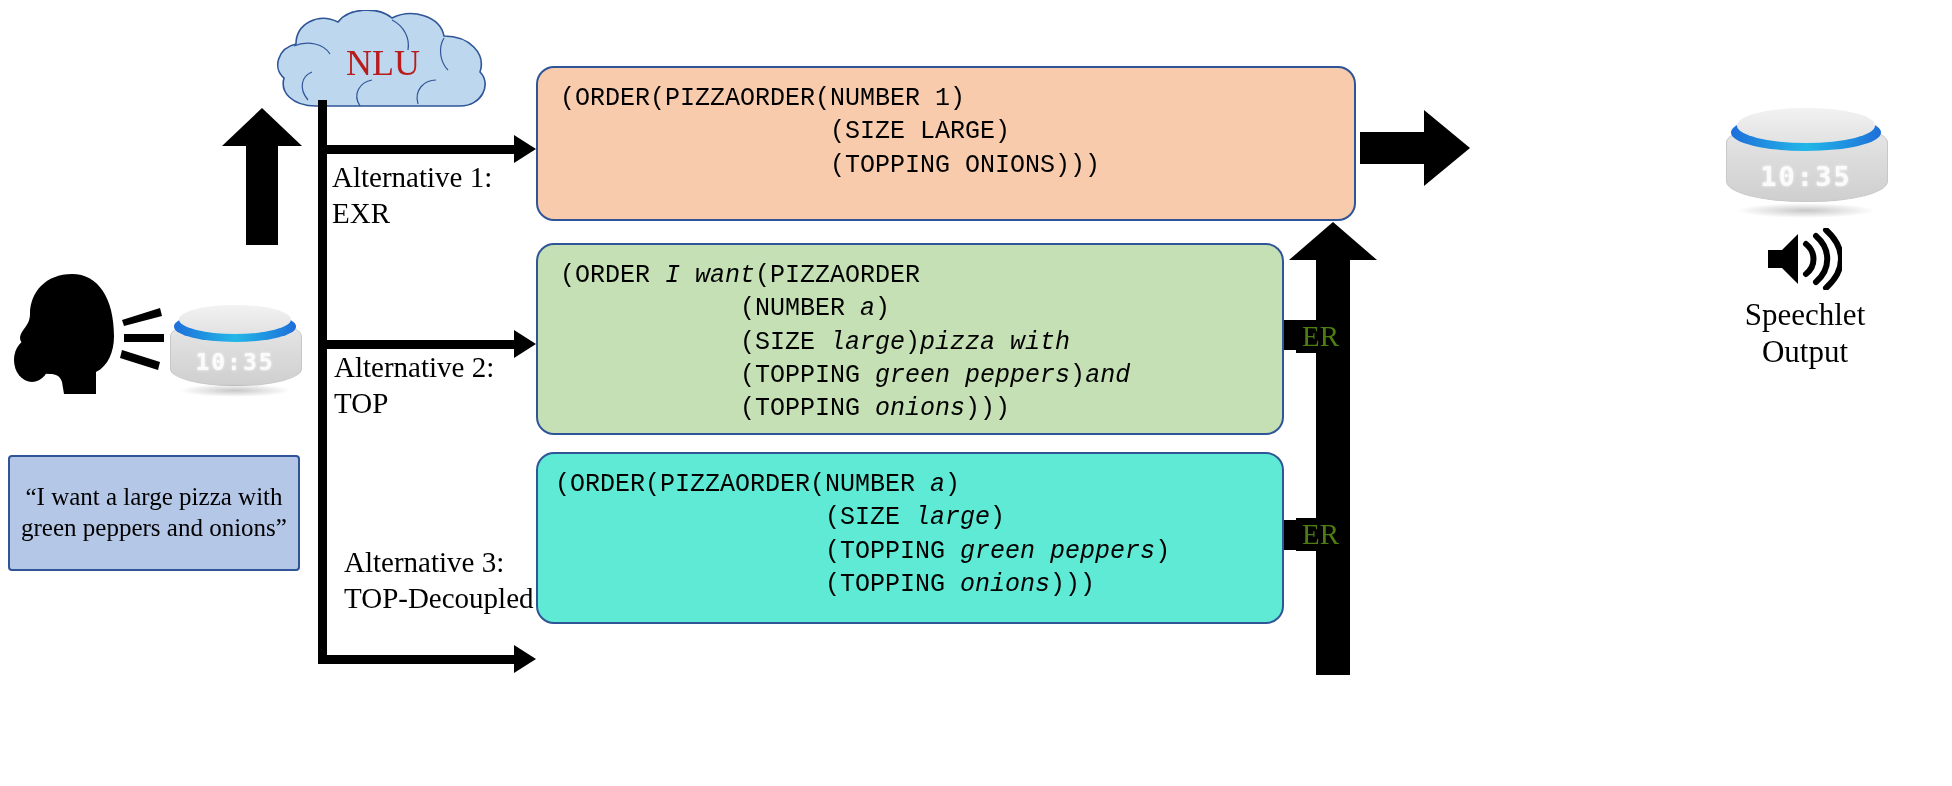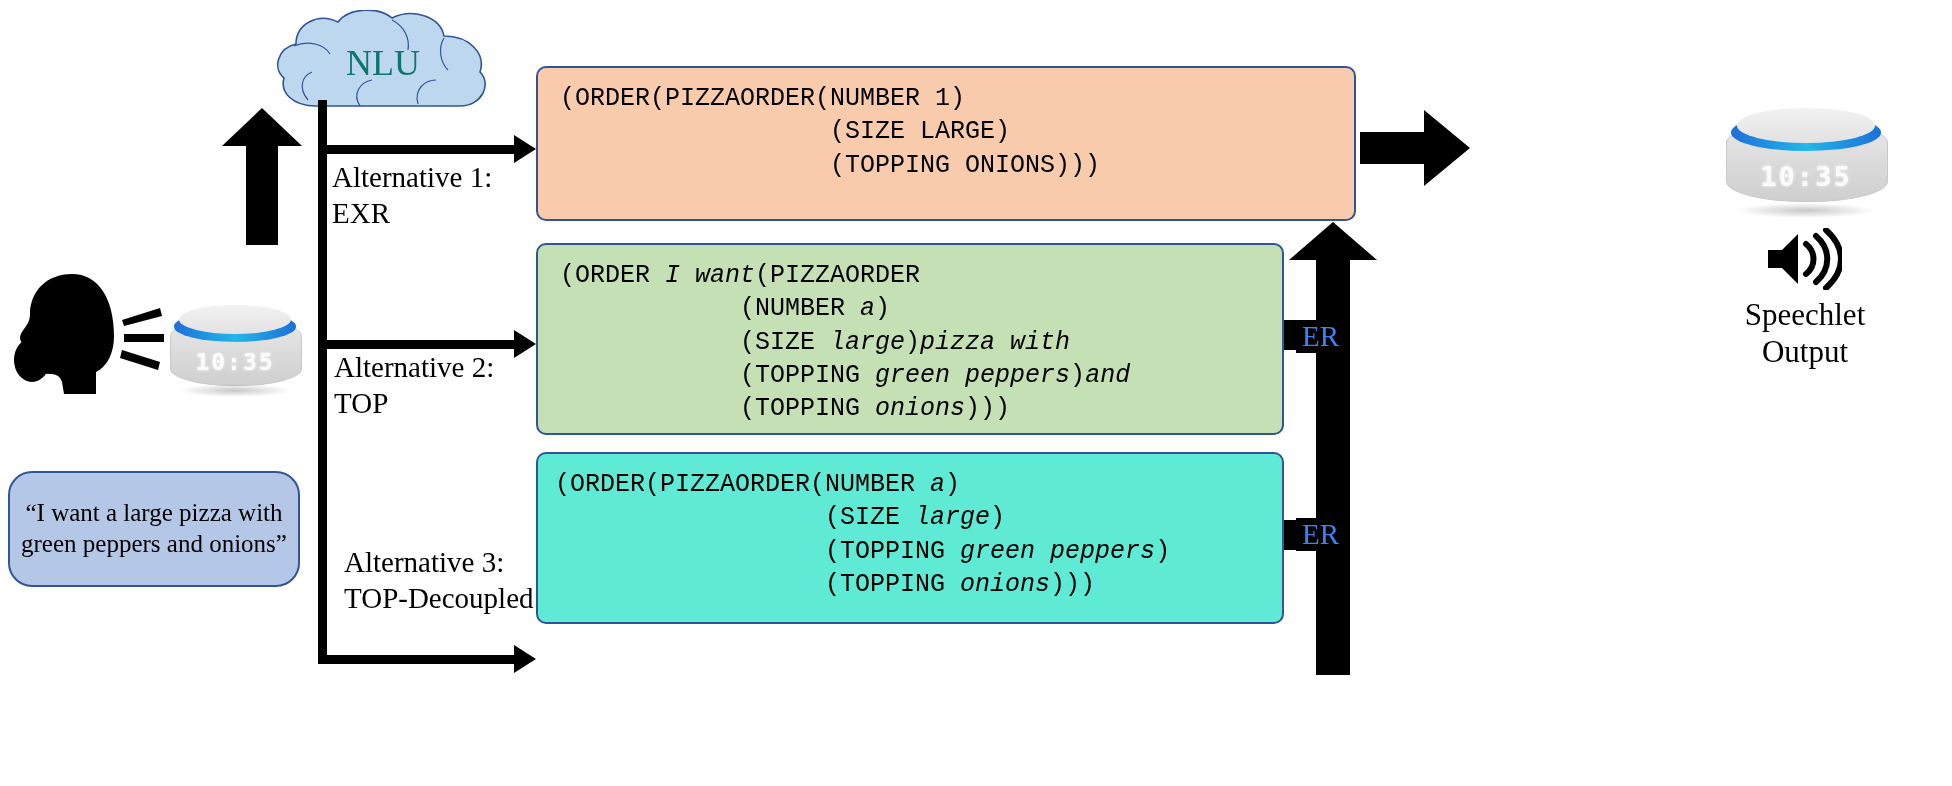--- a/index.html
+++ b/index.html
@@ -20,48 +20,47 @@
   .abs { position: absolute; }
 
   
   .cloud-wrap { left: 268px; top: 10px; width: 230px; height: 120px; }
   .cloud-label {
     position: absolute;
     left: 0; top: 32px;
     width: 230px;
     text-align: center;
     font-size: 36px;
-    color: #0f766e;
+    color: #b91c1c;
     font-family: "Liberation Serif", serif;
   }
 
   
   .speech-bubble {
     left: 8px; top: 455px;
     width: 292px; height: 116px;
     background: #b4c7e7;
     border: 2px solid #2f5597;
-    border-radius: 24px;
+    border-radius: 4px;
     display: flex;
     align-items: center;
     justify-content: center;
     text-align: center;
     font-size: 25px;
     line-height: 1.23;
     color: #000;
     padding: 4px 10px;
     box-sizing: border-box;
     font-family: "Liberation Serif", serif;
-    margin-top: 16px;
   }
 
   
   .parse-box {
     border: 2px solid #2f5597;
-    border-radius: 10px;
+    border-radius: 18px;
     box-sizing: border-box;
     font-family: "Liberation Mono", monospace;
     font-size: 25px;
     line-height: 1.33;
     color: #000;
     padding: 14px 0 14px 22px;
     white-space: pre;
     letter-spacing: 0px;
   }
   .box-exr  { left: 536px; top: 66px;  width: 820px; height: 155px; background: #f8cbad; }
@@ -117,21 +116,21 @@
     border-left: 44px solid transparent;
     border-right: 44px solid transparent;
     border-bottom: 38px solid #000;
   }
   .er-conn { height: 30px; width: 44px; }
   .erc1 { left: 1284px; top: 320px; }
   .erc2 { left: 1284px; top: 520px; }
   .er-label {
     font-family: "Liberation Serif", serif;
     font-size: 29px;
-    color: #3b82f6;
+    color: #4d7c0f;
     background: #000;
     padding: 2px 6px;
     line-height: 1.0;
     text-align: center;
   }
   .erl1 { left: 1296px; top: 320px; }
   .erl2 { left: 1296px; top: 518px; }
 
   
   .alt-label {

